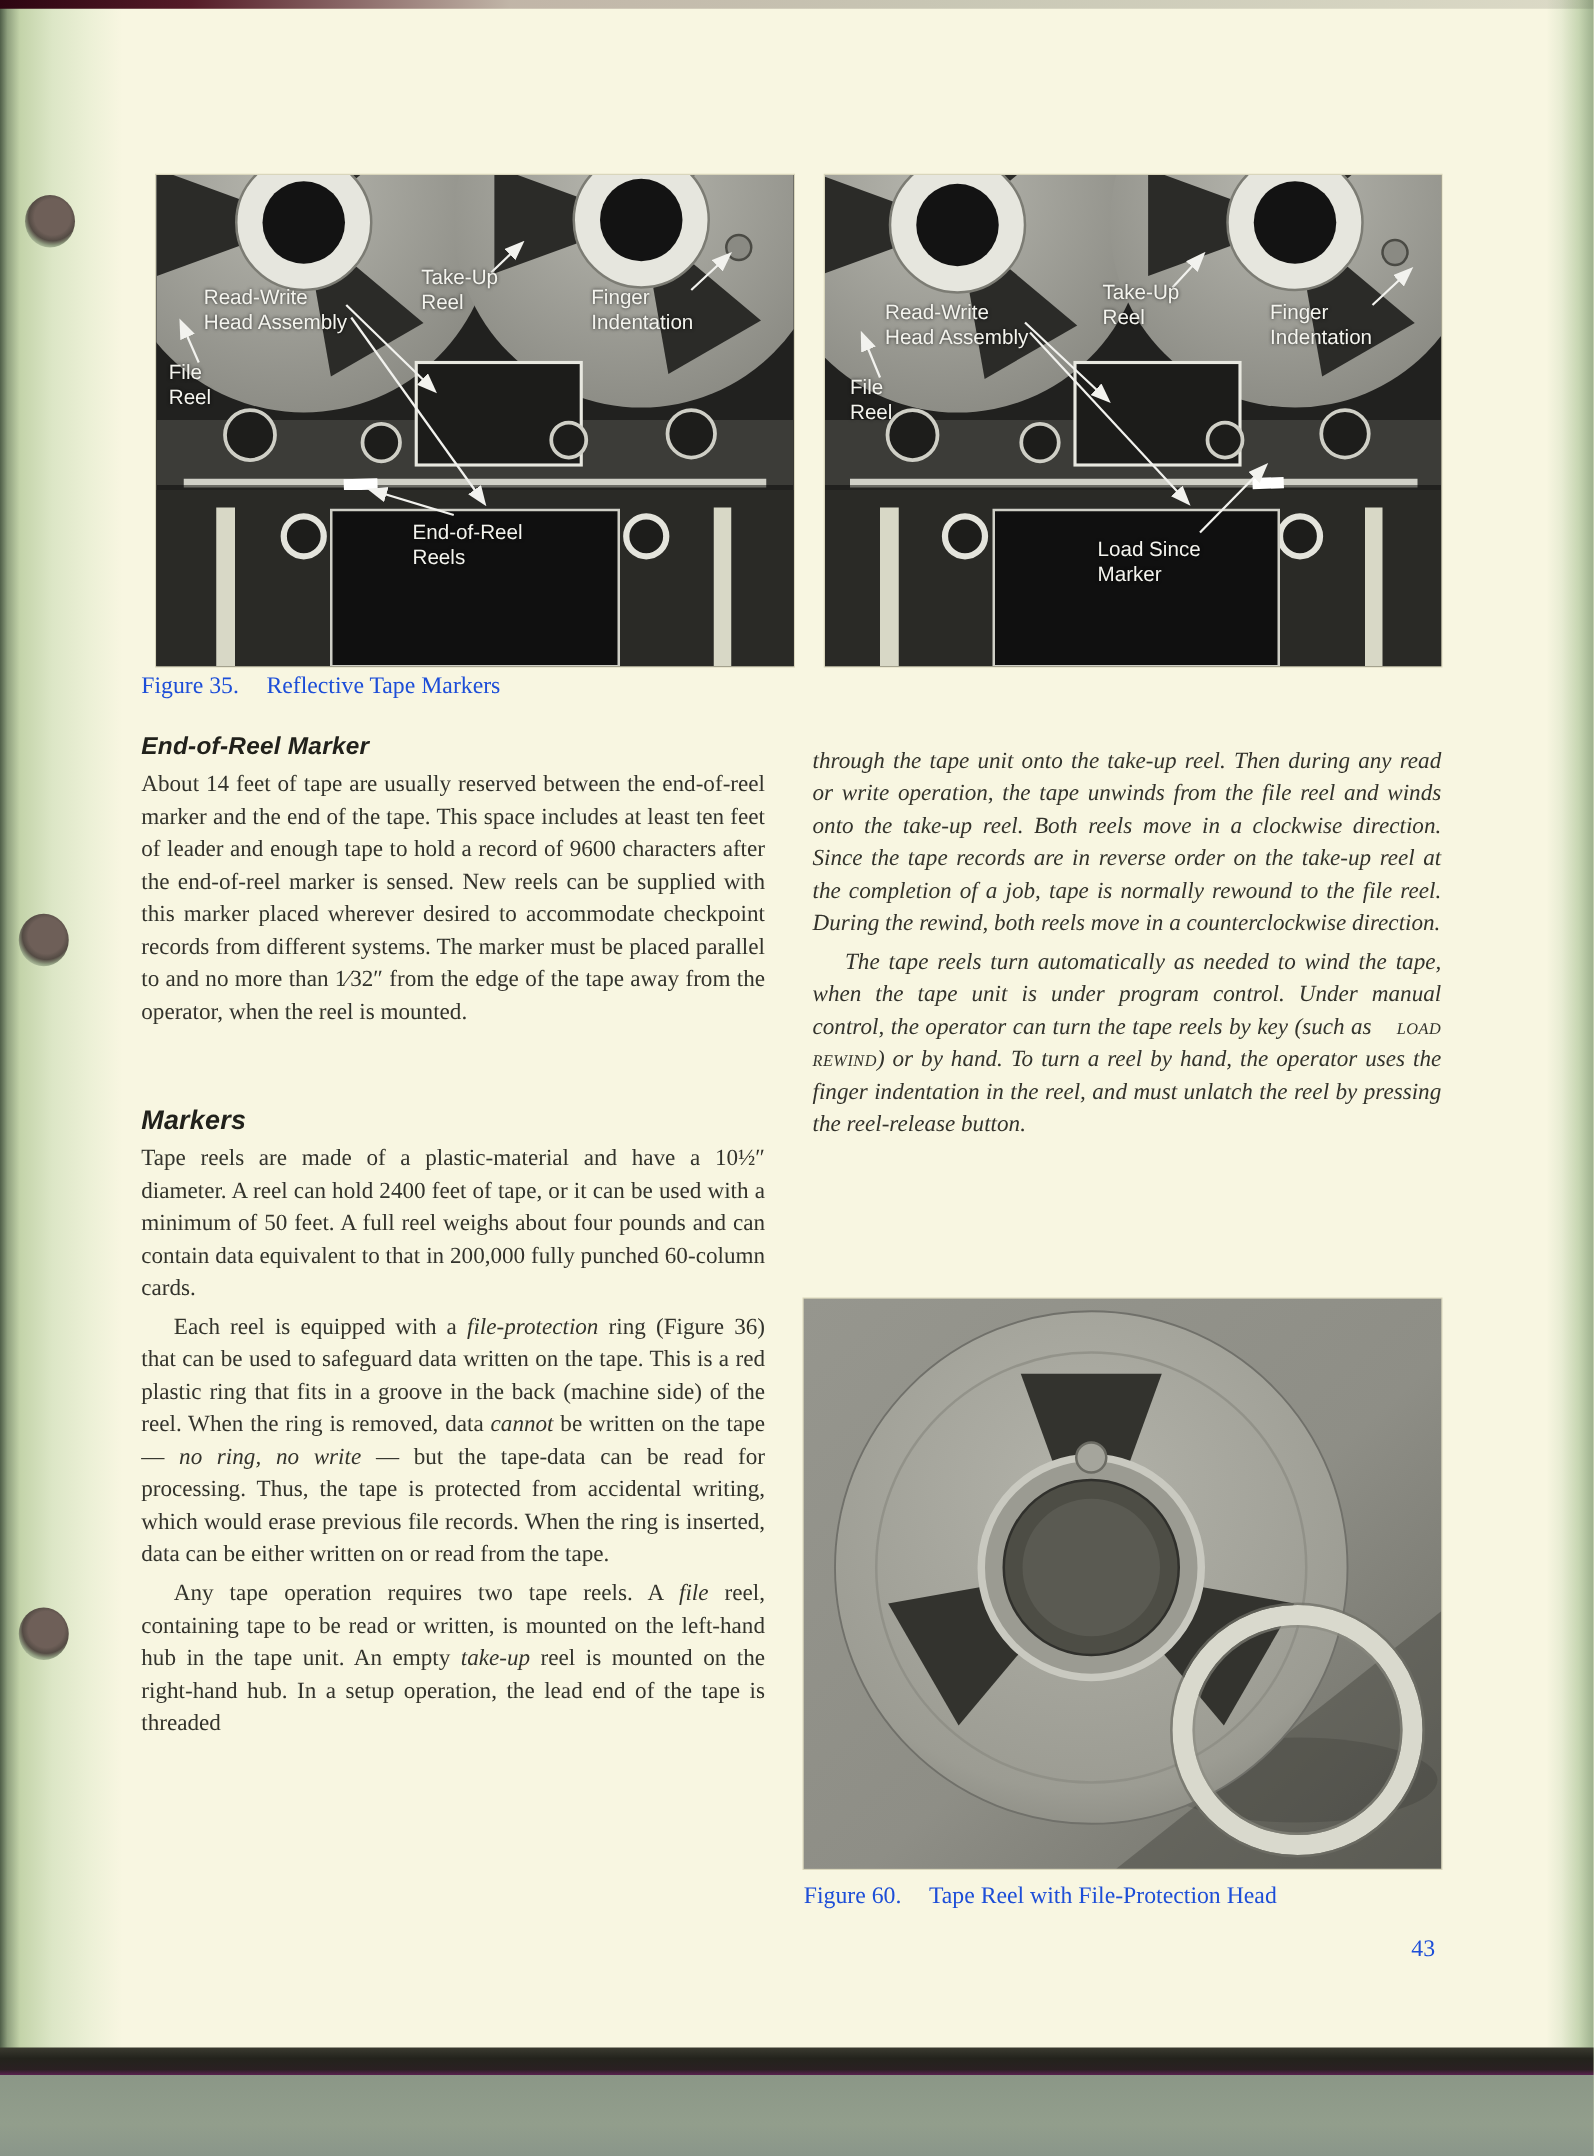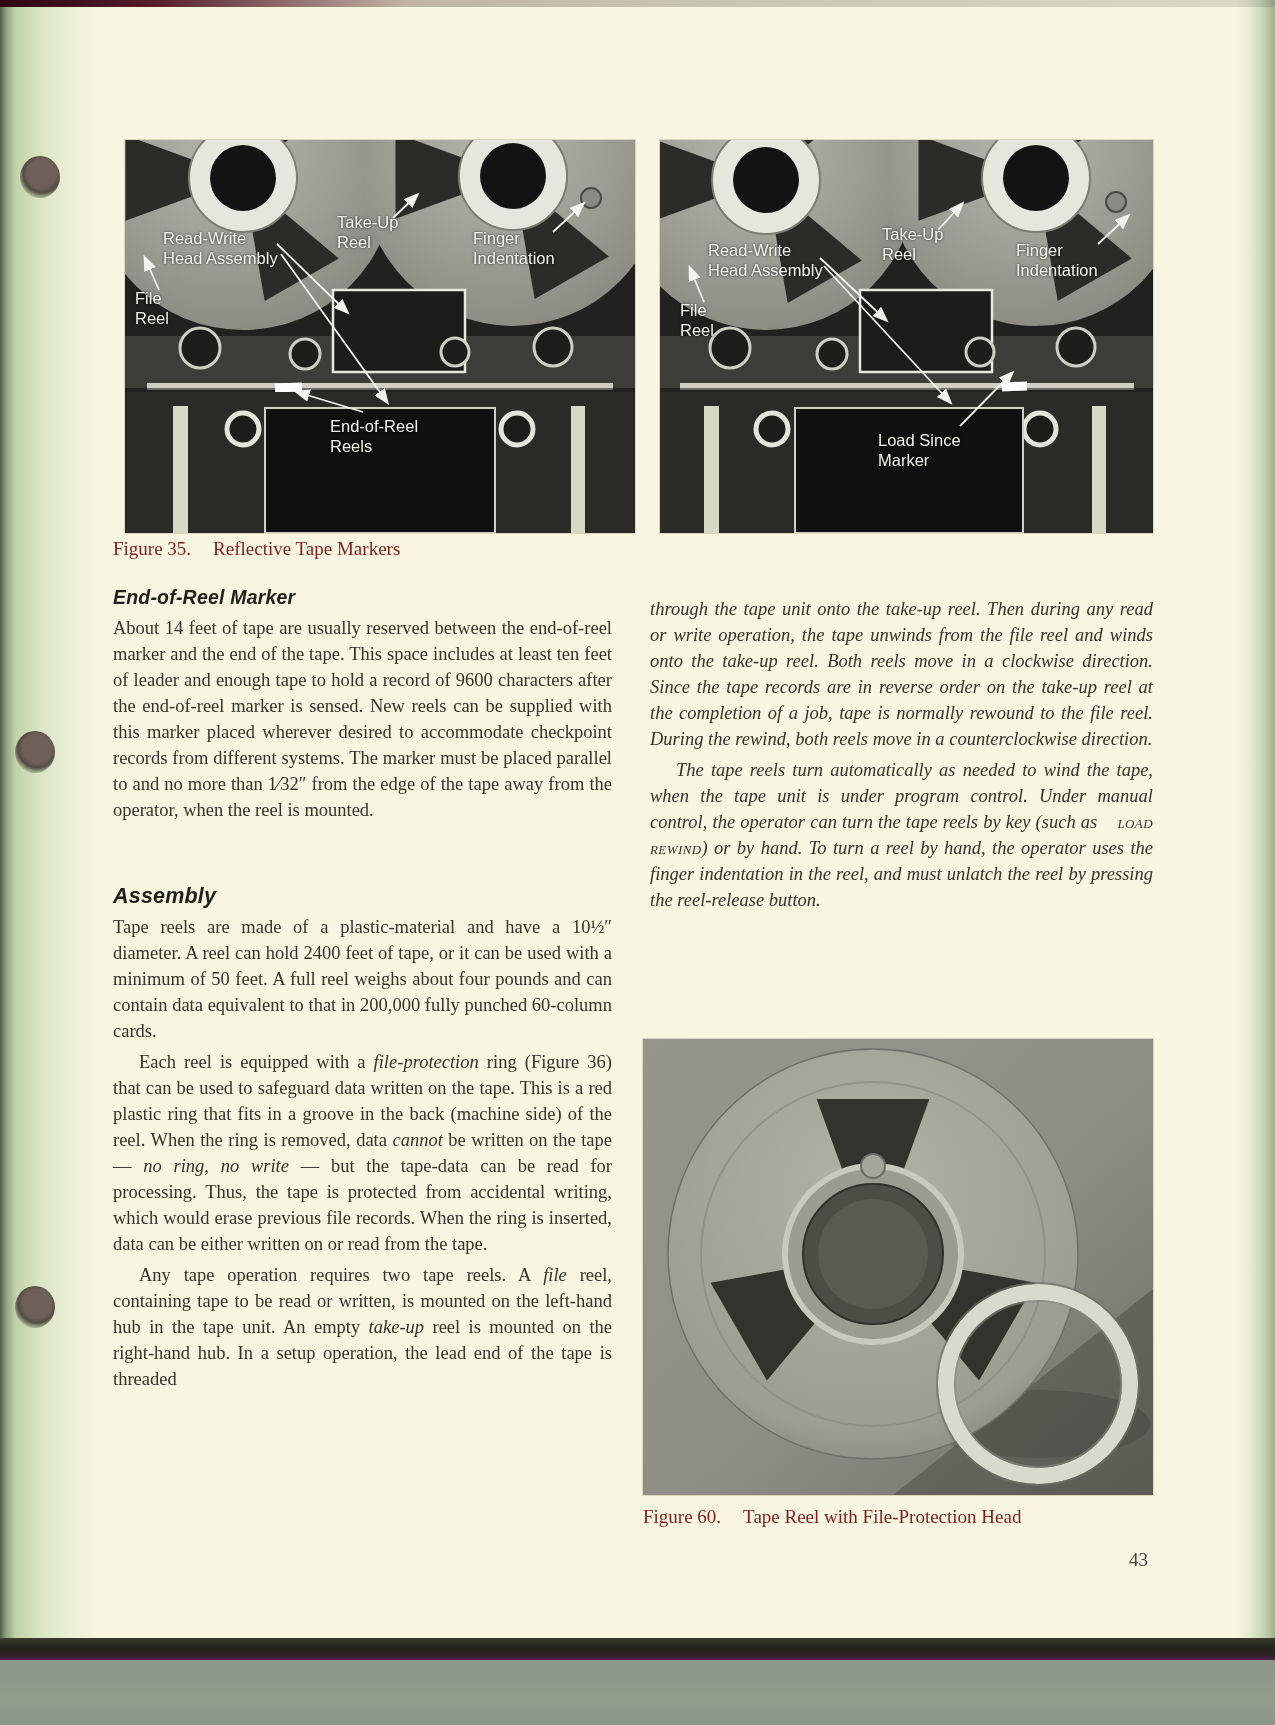--- a/index.html
+++ b/index.html
@@ -31,36 +31,36 @@
   
   .photo{position:absolute;background:#1f1f1d;overflow:hidden;box-shadow:0 0 0 1px #d9d6bc;}
   .photo-l{left:125px;top:140px;width:510px;height:393px;}
   .photo-r{left:660px;top:140px;width:493px;height:393px;}
   .photo36{left:643px;top:1039px;width:510px;height:456px;background:#8e8e86;}
   .photo svg{position:absolute;left:0;top:0;}
   .plabel{position:absolute;font-family:"Liberation Sans",sans-serif;
     font-size:16.5px;line-height:1.22;color:#f4f4ee;white-space:pre-line;
     text-shadow:0 0 3px rgba(0,0,0,.8);}
   
-  .caption{position:absolute;font-size:19px;color:#7f1d1d;}
+  .caption{position:absolute;font-size:19px;color:#1d4ed8;}
   .caption .cap-label{margin-right:22px;}
   .cap35{left:113px;top:538px;}
   .cap36{left:643px;top:1506px;}
   .col{position:absolute;text-align:justify;font-size:18.5px;line-height:26px;}
   .col-left{left:113px;top:584px;width:499px;}
   .col-right{left:650px;top:596px;width:503px;font-style:italic;}
   .col p{margin:5px 0 0 0;}
   .col p.indent{text-indent:26px;}
   h3,h4{margin:0;font-family:"Liberation Sans",sans-serif;color:#21211b;font-weight:bold;}
   .h-run-italic{font-size:19.5px;font-style:italic;letter-spacing:.2px;}
   .h-features{font-size:21.5px;font-style:italic;margin-top:60px;letter-spacing:.2px;}
   .h-tape-reels{font-size:19.5px;margin-top:27px;}
   .sc{font-variant:small-caps;letter-spacing:.4px;margin-left:15px;}
   .pageno{position:absolute;left:1100px;top:1549px;width:48px;text-align:right;
-    font-size:19px;color:#404040;}
+    font-size:19px;color:#1d4ed8;}
 </style>
 </head>
 <body>
 
 <div class="scan-left"></div>
 <div class="scan-right"></div>
 <div class="scan-top"></div>
 <div class="hole hole1"></div>
 <div class="hole hole2"></div>
 <div class="hole hole3"></div>
@@ -202,21 +202,21 @@
 Marker</div>
 </div>
 
 <div class="caption cap35">
   <span class="cap-label">Figure 35.</span><span>Reflective Tape Markers</span>
 </div>
 
 <div class="col col-left">
   <h3 class="h-run-italic">End-of-Reel Marker</h3>
   <p>About 14 feet of tape are usually reserved between the end-of-reel marker and the end of the tape. This space includes at least ten feet of leader and enough tape to hold a record of 9600 characters after the end-of-reel marker is sensed. New reels can be supplied with this marker placed wherever desired to accommodate checkpoint records from different systems. The marker must be placed parallel to and no more than 1⁄32″ from the edge of the tape away from the operator, when the reel is mounted.</p>
-  <h3 class="h-features">Assembly</h3>
+  <h3 class="h-features">Markers</h3>
   <p>Tape reels are made of a plastic-material and have a 10½″ diameter. A reel can hold 2400 feet of tape, or it can be used with a minimum of 50 feet. A full reel weighs about four pounds and can contain data equivalent to that in 200,000 fully punched 60-column cards.</p>
   <p class="indent">Each reel is equipped with a <i>file-protection</i> ring (Figure 36) that can be used to safeguard data written on the tape. This is a red plastic ring that fits in a groove in the back (machine side) of the reel. When the ring is removed, data <i>cannot</i> be written on the tape — <i>no ring, no write</i> — but the tape-data can be read for processing. Thus, the tape is protected from accidental writing, which would erase previous file records. When the ring is inserted, data can be either written on or read from the tape.</p>
   <p class="indent">Any tape operation requires two tape reels. A <i>file</i> reel, containing tape to be read or written, is mounted on the left-hand hub in the tape unit. An empty <i>take-up</i> reel is mounted on the right-hand hub. In a setup operation, the lead end of the tape is threaded</p>
 </div>
 
 <div class="col col-right">
   <p style="margin-top:0">through the tape unit onto the take-up reel. Then during any read or write operation, the tape unwinds from the file reel and winds onto the take-up reel. Both reels move in a clockwise direction. Since the tape records are in reverse order on the take-up reel at the completion of a job, tape is normally rewound to the file reel. During the rewind, both reels move in a counterclockwise direction.</p>
   <p class="indent">The tape reels turn automatically as needed to wind the tape, when the tape unit is under program control. Under manual control, the operator can turn the tape reels by key (such as <span class="sc">load rewind</span>) or by hand. To turn a reel by hand, the operator uses the finger indentation in the reel, and must unlatch the reel by pressing the reel-release button.</p>
 </div>
 

